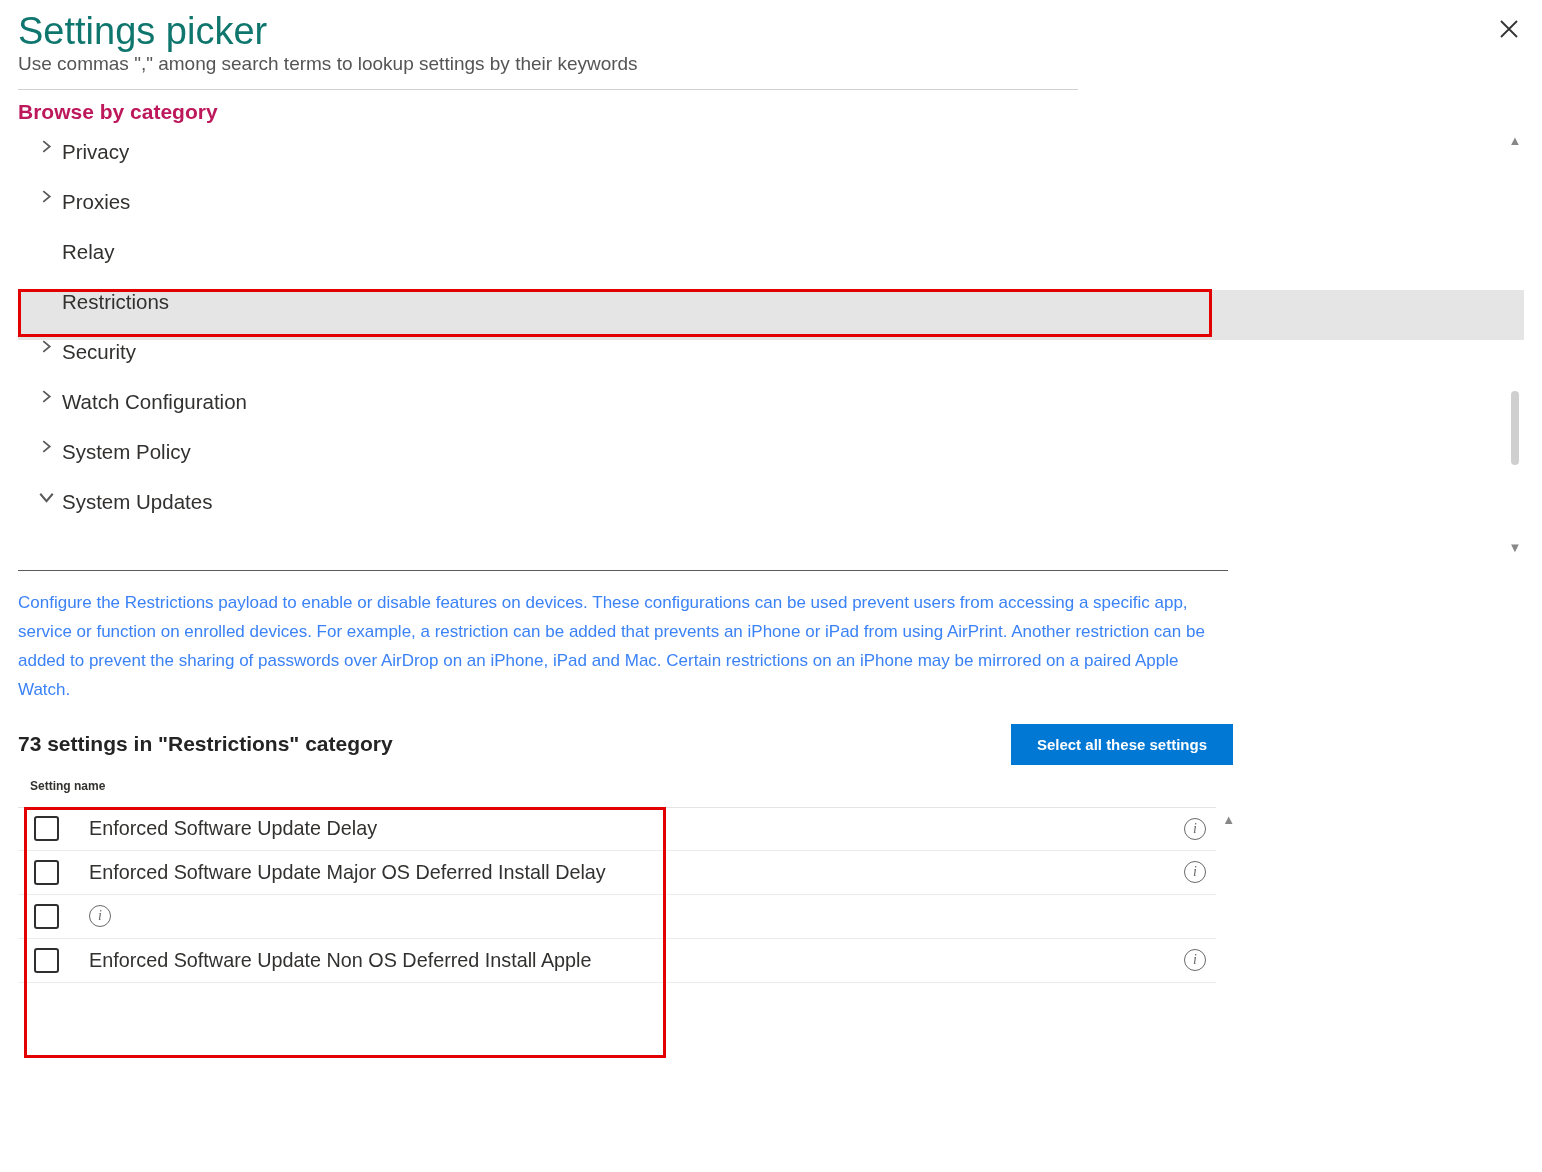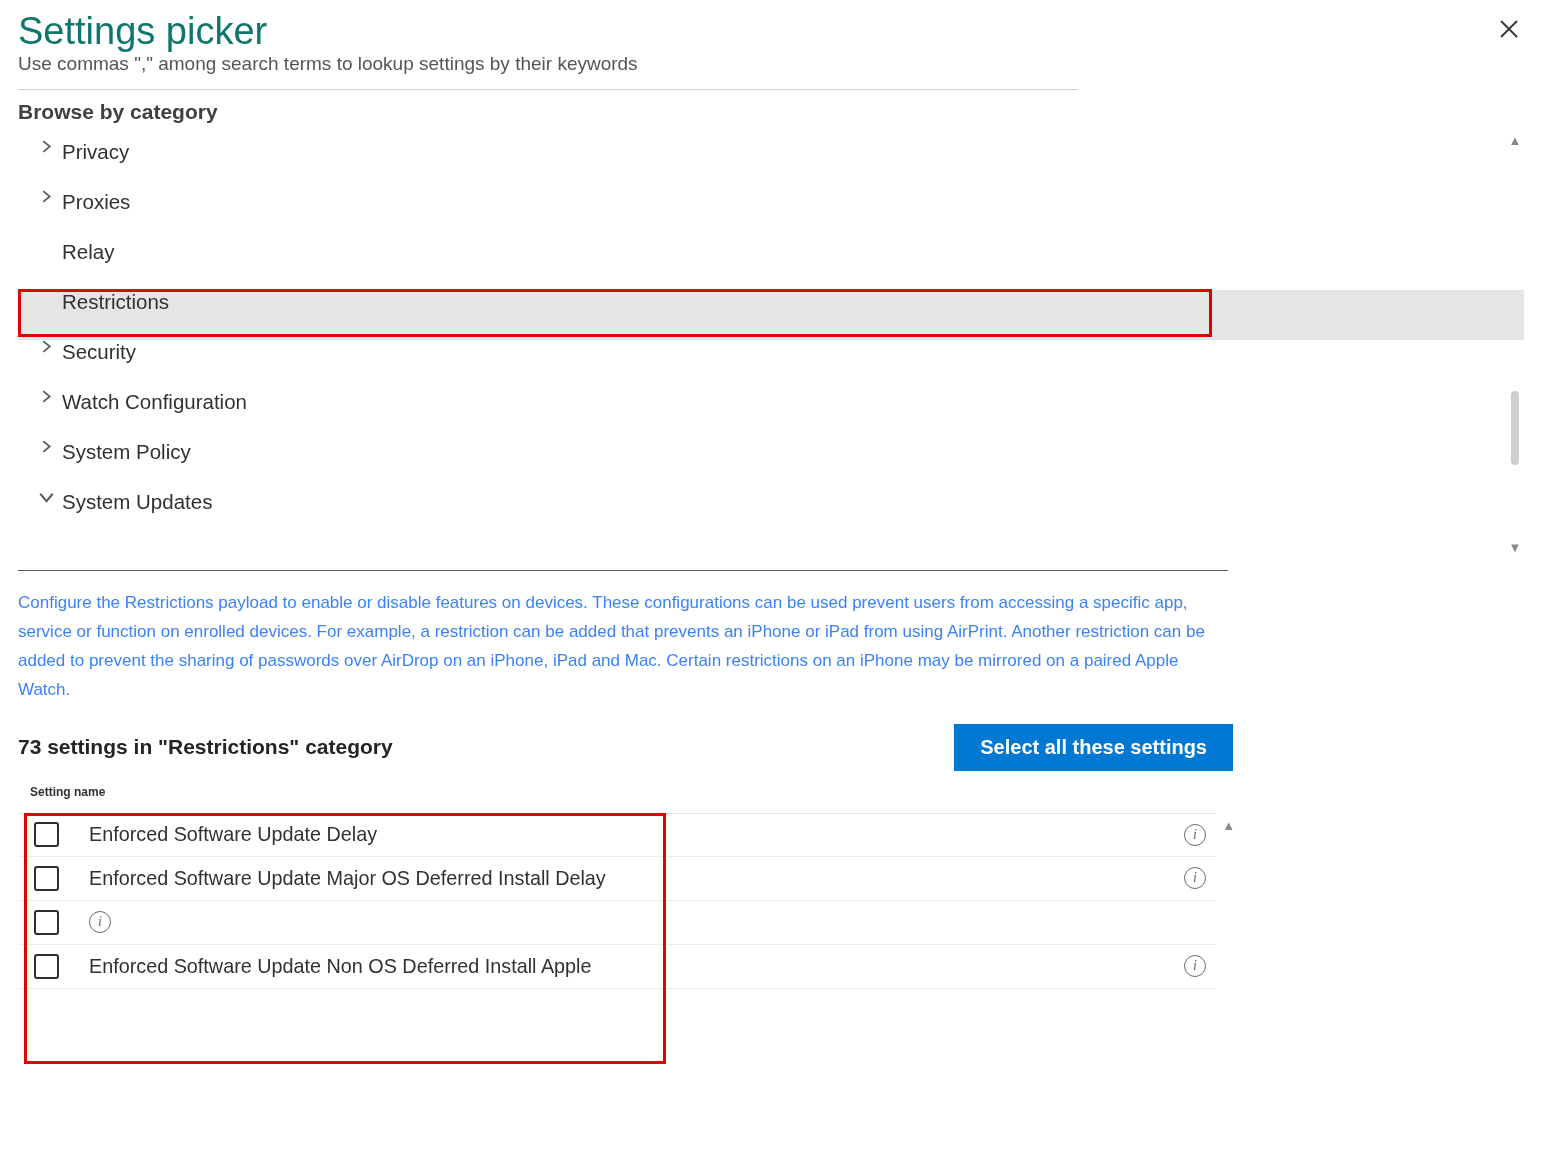--- a/index.html
+++ b/index.html
@@ -41,21 +41,21 @@
     }
     .searchbar-divider {
       border-top: 1px solid #d0d0d0;
       width: 1060px;
       margin-top: 0;
       margin-bottom: 10px;
     }
     .section-heading {
       font-size: 21px;
       font-weight: 600;
-      color: #404040;
+      color: #be185d;
       margin-bottom: 8px;
     }
     .category-scroll {
       position: relative;
       height: 424px;
       overflow: hidden;
     }
     .category-list {
       padding-top: 8px;
     }
@@ -122,21 +122,21 @@
       align-items: center;
       justify-content: space-between;
       width: 1215px;
       margin-bottom: 14px;
     }
     .count-text { font-size: 21px; font-weight: 600; color: #242424;}
     .select-all-btn {
       background: #0078d4;
       color: #fff;
       border: none;
-      font-size: 20px;
+      font-size: 15px;
       font-weight: 600;
       padding: 12px 26px;
       cursor: pointer;
     }
     .column-head {
       font-size: 12px;
       font-weight: 600;
       padding-left: 12px;
       margin-bottom: 14px;
     }

